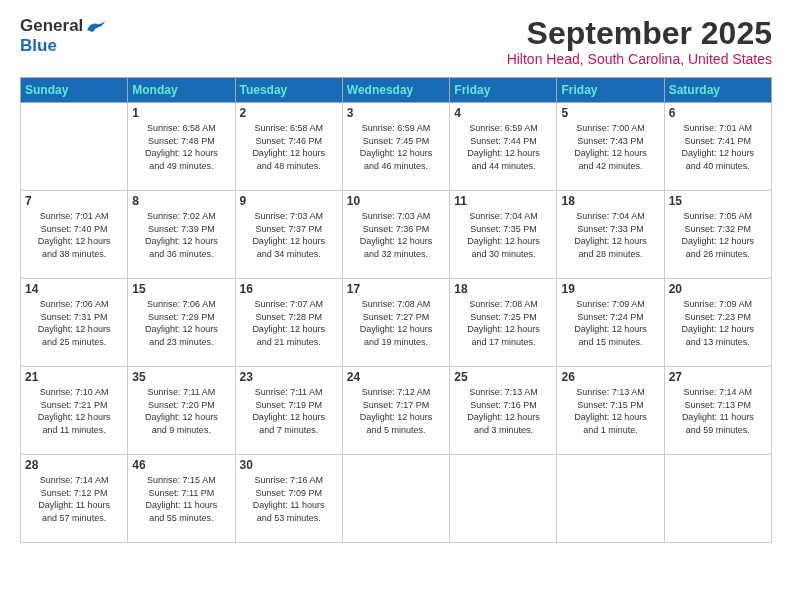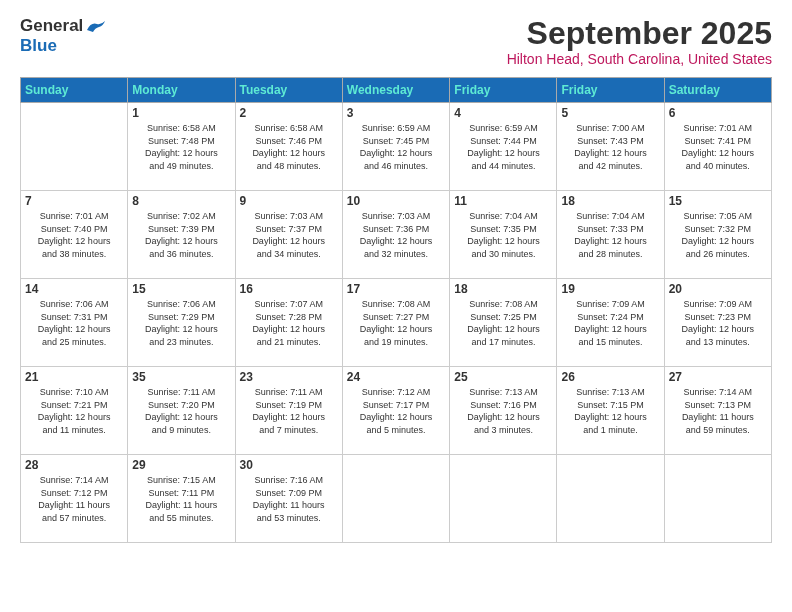--- a/index.html
+++ b/index.html
@@ -244,21 +244,21 @@
             <div class="day-number">27</div>
             <div class="day-info">Sunrise: 7:14 AM<br>Sunset: 7:13 PM<br>Daylight: 11 hours<br>and 59 minutes.</div>
           </td>
         </tr>
         <tr>
           <td>
             <div class="day-number">28</div>
             <div class="day-info">Sunrise: 7:14 AM<br>Sunset: 7:12 PM<br>Daylight: 11 hours<br>and 57 minutes.</div>
           </td>
           <td>
-            <div class="day-number">29</div>
+            <div class="day-number">46</div>
             <div class="day-info">Sunrise: 7:15 AM<br>Sunset: 7:11 PM<br>Daylight: 11 hours<br>and 55 minutes.</div>
           </td>
           <td>
             <div class="day-number">30</div>
             <div class="day-info">Sunrise: 7:16 AM<br>Sunset: 7:09 PM<br>Daylight: 11 hours<br>and 53 minutes.</div>
           </td>
           <td class="empty"></td>
           <td class="empty"></td>
           <td class="empty"></td>
           <td class="empty"></td>

